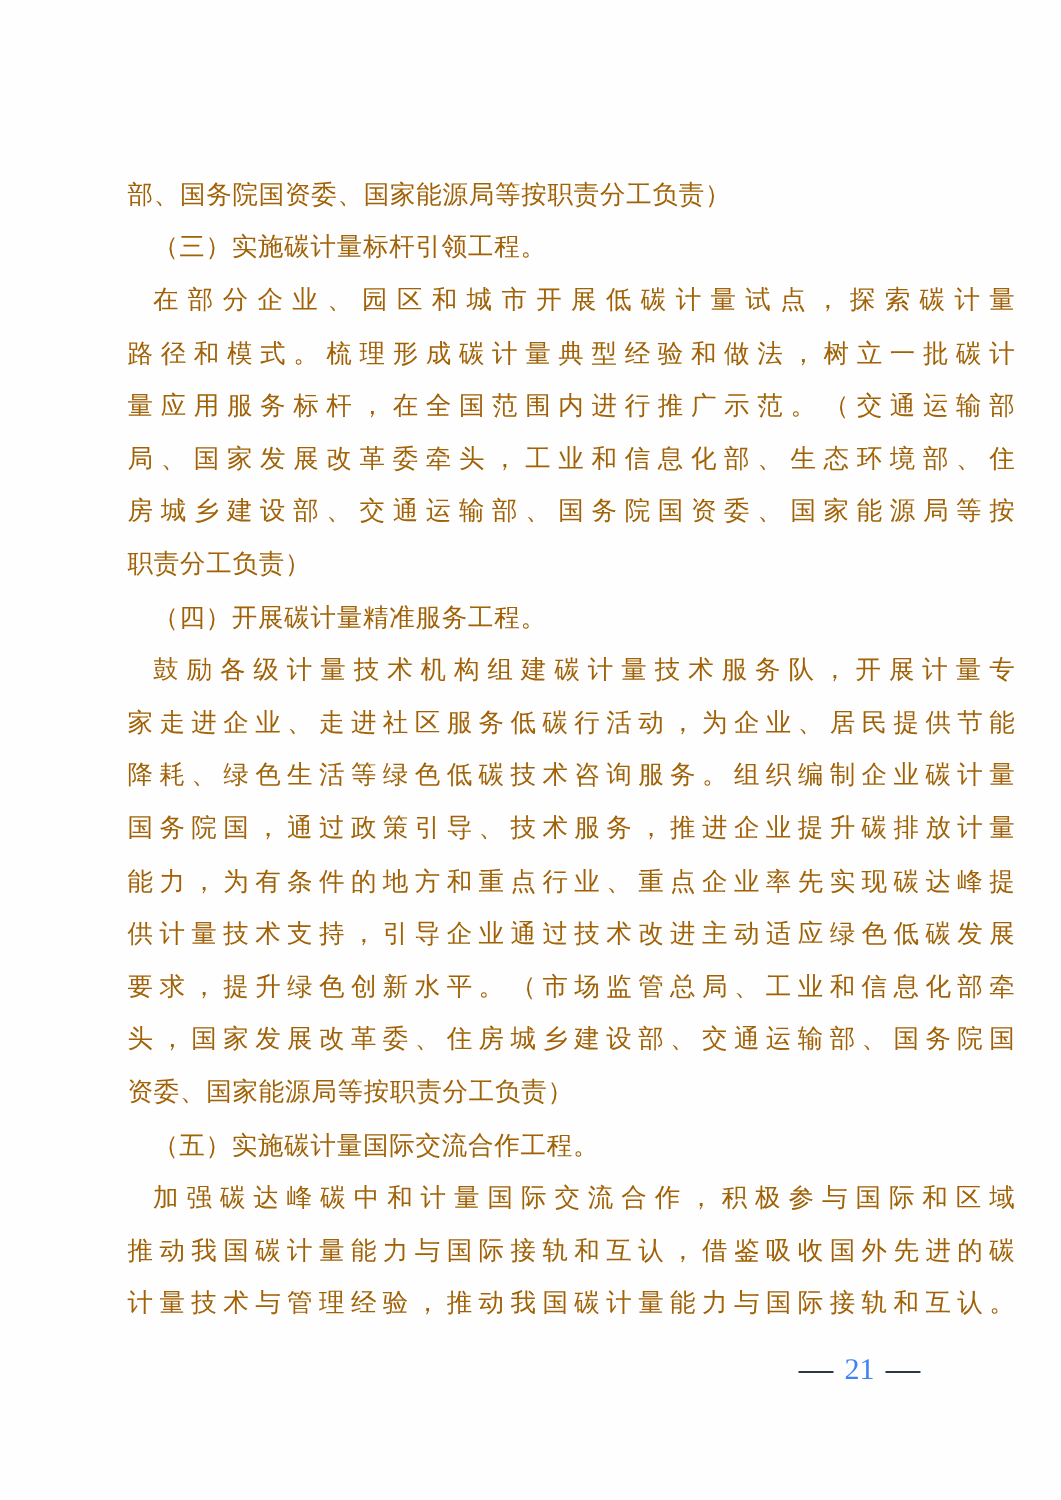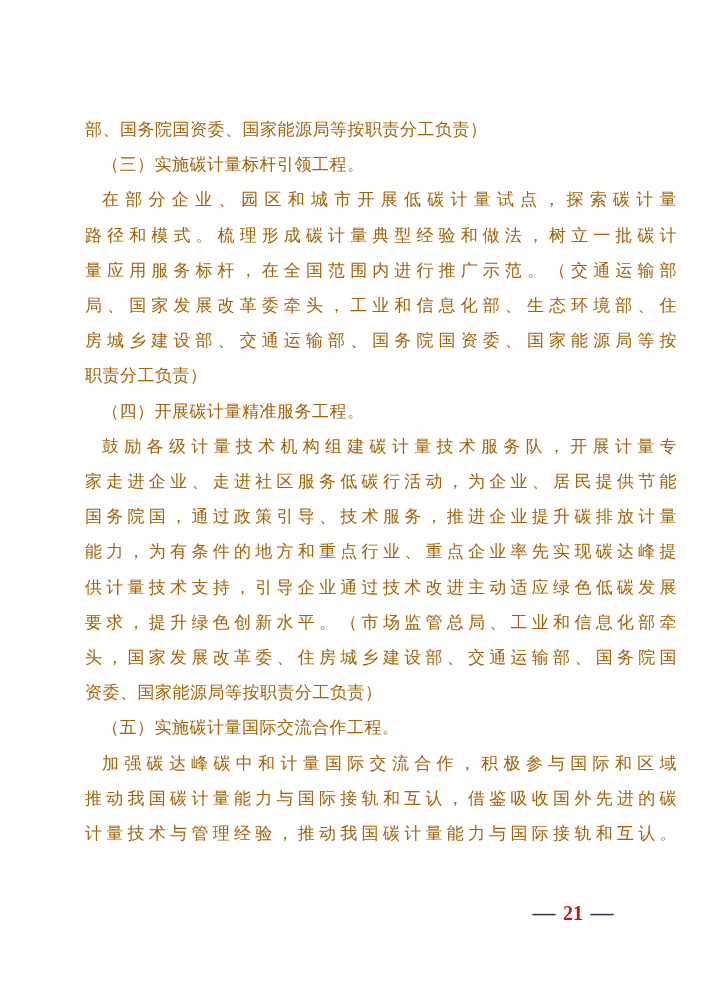--- a/index.html
+++ b/index.html
@@ -47,42 +47,42 @@
     font-size: 20px;
     line-height: 24px;
   }
   .footer .dash {
     color: #2b3847;
     font-weight: bold;
     letter-spacing: 0;
     transform: scaleX(1.15);
   }
   .footer .num {
-    color: #b91c1c;
+    color: #3b82f6;
     font-family: "Liberation Serif", "DejaVu Serif", serif;
-    font-weight: bold;
   }
 </style>
 </head>
 <body>
 
 <div class="page">
 
   <div class="textblock">
     <div class="line">部、国务院国资委、国家能源局等按职责分工负责）</div>
     <div class="line indent">（三）实施碳计量标杆引领工程。</div>
     <div class="line indent fill">在部分企业、园区和城市开展低碳计量试点，探索碳计量</div>
     <div class="line fill">路径和模式。梳理形成碳计量典型经验和做法，树立一批碳计</div>
     <div class="line fill">量应用服务标杆，在全国范围内进行推广示范。（交通运输部</div>
     <div class="line fill">局、国家发展改革委牵头，工业和信息化部、生态环境部、住</div>
     <div class="line fill">房城乡建设部、交通运输部、国务院国资委、国家能源局等按</div>
     <div class="line">职责分工负责）</div>
     <div class="line indent">（四）开展碳计量精准服务工程。</div>
     <div class="line indent fill">鼓励各级计量技术机构组建碳计量技术服务队，开展计量专</div>
     <div class="line fill">家走进企业、走进社区服务低碳行活动，为企业、居民提供节能</div>
+    <div class="line fill">降耗、绿色生活等绿色低碳技术咨询服务。组织编制企业碳计量</div>
     <div class="line fill">国务院国，通过政策引导、技术服务，推进企业提升碳排放计量</div>
     <div class="line fill">能力，为有条件的地方和重点行业、重点企业率先实现碳达峰提</div>
     <div class="line fill">供计量技术支持，引导企业通过技术改进主动适应绿色低碳发展</div>
     <div class="line fill">要求，提升绿色创新水平。（市场监管总局、工业和信息化部牵</div>
     <div class="line fill">头，国家发展改革委、住房城乡建设部、交通运输部、国务院国</div>
     <div class="line">资委、国家能源局等按职责分工负责）</div>
     <div class="line indent">（五）实施碳计量国际交流合作工程。</div>
     <div class="line indent fill">加强碳达峰碳中和计量国际交流合作，积极参与国际和区域</div>
     <div class="line fill">推动我国碳计量能力与国际接轨和互认，借鉴吸收国外先进的碳</div>
     <div class="line fill">计量技术与管理经验，推动我国碳计量能力与国际接轨和互认。</div>

